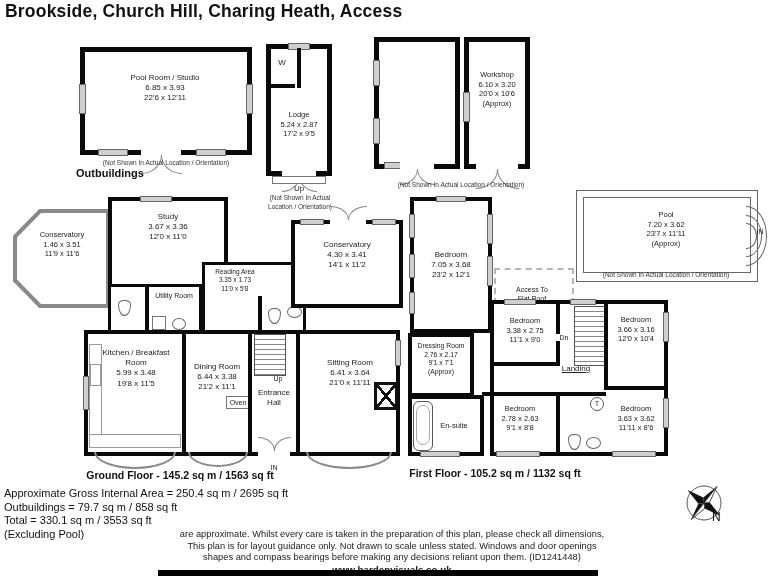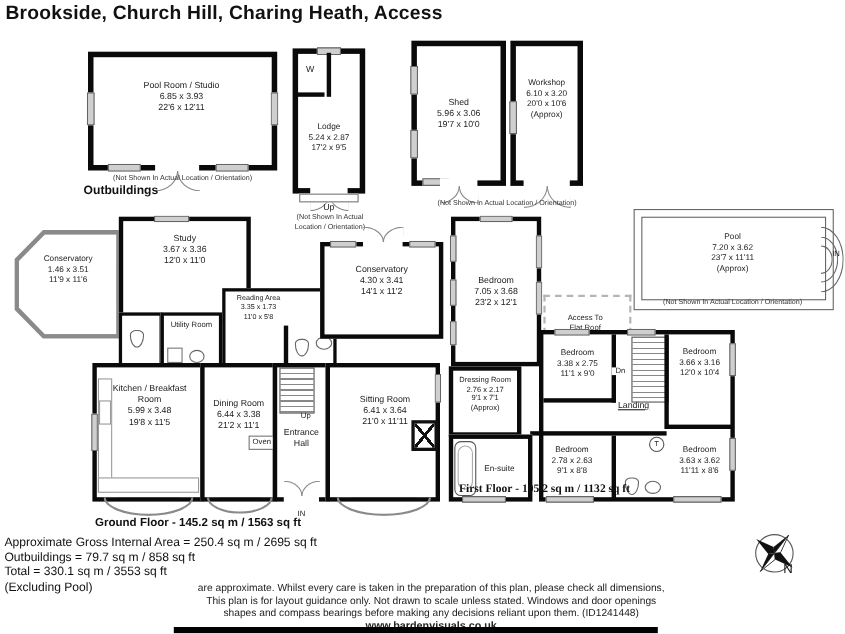--- a/index.html
+++ b/index.html
@@ -80,25 +80,20 @@
     <div>Location / Orientation)</div>
   </div>
 
   <div class="room b5" style="left:374px;top:37px;width:86px;height:132px;"></div>
   <div class="win" style="left:373px;top:60px;width:7px;height:26px;"></div>
   <div class="win" style="left:373px;top:118px;width:7px;height:26px;"></div>
   <div class="win" style="left:384px;top:162px;width:24px;height:7px;"></div>
   <div class="gap" style="left:400px;top:162px;width:34px;height:8px;"></div>
   <div class="arcl" style="left:400px;top:169px;width:17px;height:15px;"></div>
   <div class="arcr" style="left:417px;top:169px;width:17px;height:15px;"></div>
-  <div class="rl" style="left:380px;top:88px;width:74px;">
-    <div>Shed</div>
-    <div>5.96 x 3.06</div>
-    <div>19'7 x 10'0</div>
-  </div>
 
   <div class="room b5" style="left:464px;top:37px;width:66px;height:132px;"></div>
   <div class="win" style="left:463px;top:92px;width:7px;height:30px;"></div>
   <div class="gap" style="left:476px;top:162px;width:42px;height:8px;"></div>
   <div class="arcl" style="left:476px;top:169px;width:21px;height:19px;"></div>
   <div class="arcr" style="left:497px;top:169px;width:21px;height:19px;"></div>
   <div class="rl f75" style="left:466px;top:70px;width:62px;">
     <div>Workshop</div>
     <div>6.10 x 3.20</div>
     <div>20'0 x 10'6</div>
@@ -272,21 +267,21 @@
     <div>9'1 x 7'1</div>
     <div>(Approx)</div>
   </div>
 
   <div class="room" style="left:408px;top:395px;width:76px;height:61px;"></div>
   <div class="win" style="left:420px;top:451px;width:40px;height:6px;"></div>
   <div class="fixture" style="left:413px;top:401px;width:20px;height:50px;border-radius:6px;border-color:#555;"></div>
   <div class="fixture" style="left:416px;top:405px;width:14px;height:40px;border-radius:8px;border-color:#aaa;"></div>
   <div class="rl f75" style="left:430px;top:421px;width:48px;">En-suite</div>
 
-  <div class="floorlabel" style="left:390px;top:439px;width:210px;font-family:Liberation Serif, serif;">First Floor - 105.2 sq m / 1132 sq ft</div>
+  <div class="floorlabel" style="left:390px;top:467px;width:210px;">First Floor - 105.2 sq m / 1132 sq ft</div>
 
   <div class="abs" style="left:576px;top:190px;width:180px;height:90px;border:1px solid #666;"></div>
   <div class="abs" style="left:583px;top:197px;width:166px;height:74px;border:1px solid #666;"></div>
   <div class="rl f75" style="left:626px;top:210px;width:80px;">
     <div>Pool</div>
     <div>7.20 x 3.62</div>
     <div>23'7 x 11'11</div>
     <div>(Approx)</div>
   </div>
   <div class="abs" style="left:746px;top:206px;width:20px;height:58px;border:1px solid #666;border-left:none;border-radius:0 100% 100% 0/0 50% 50% 0;"></div>

